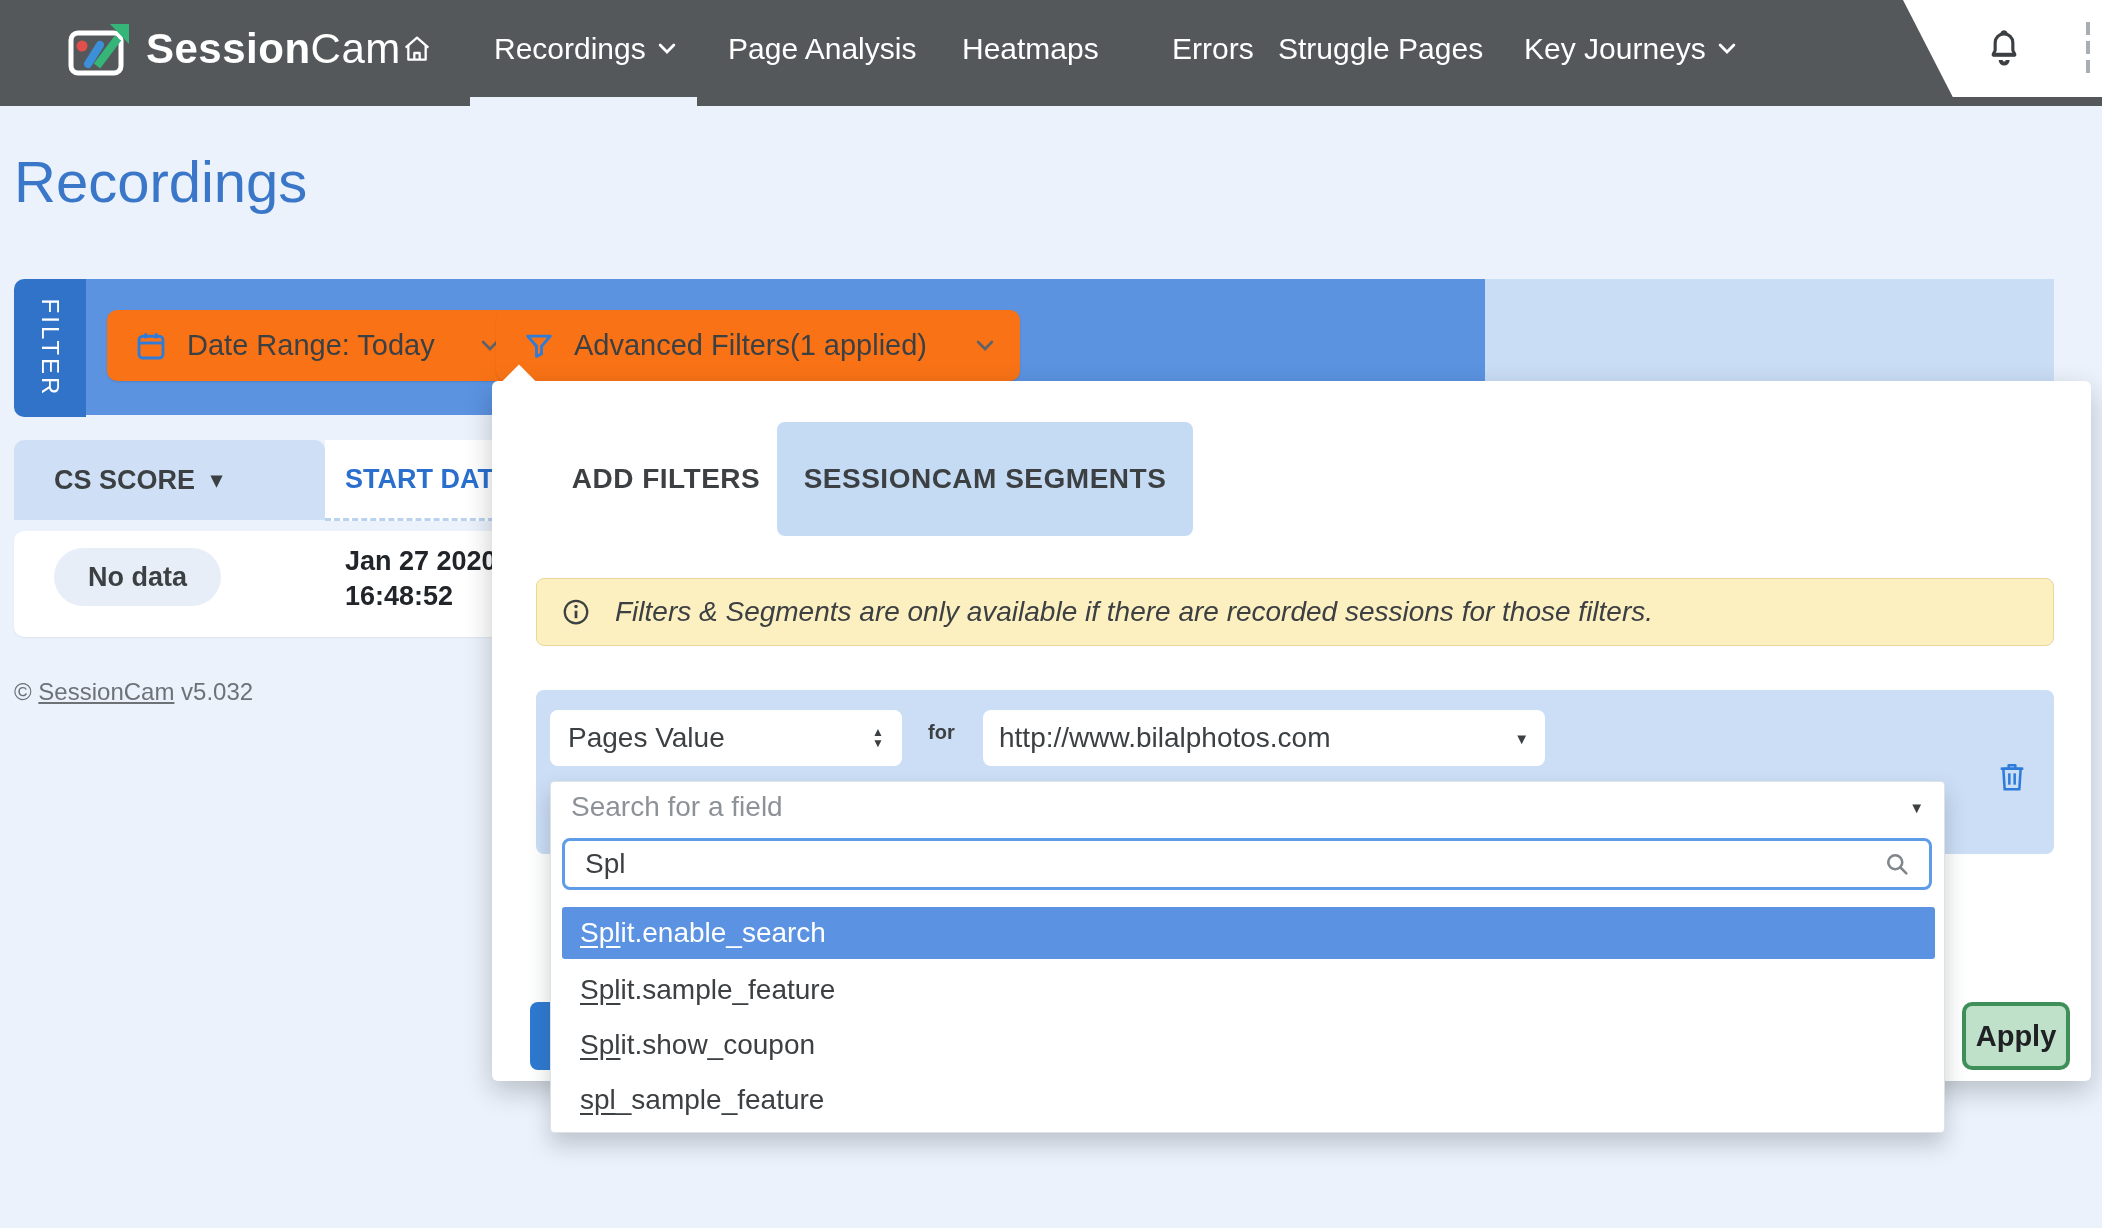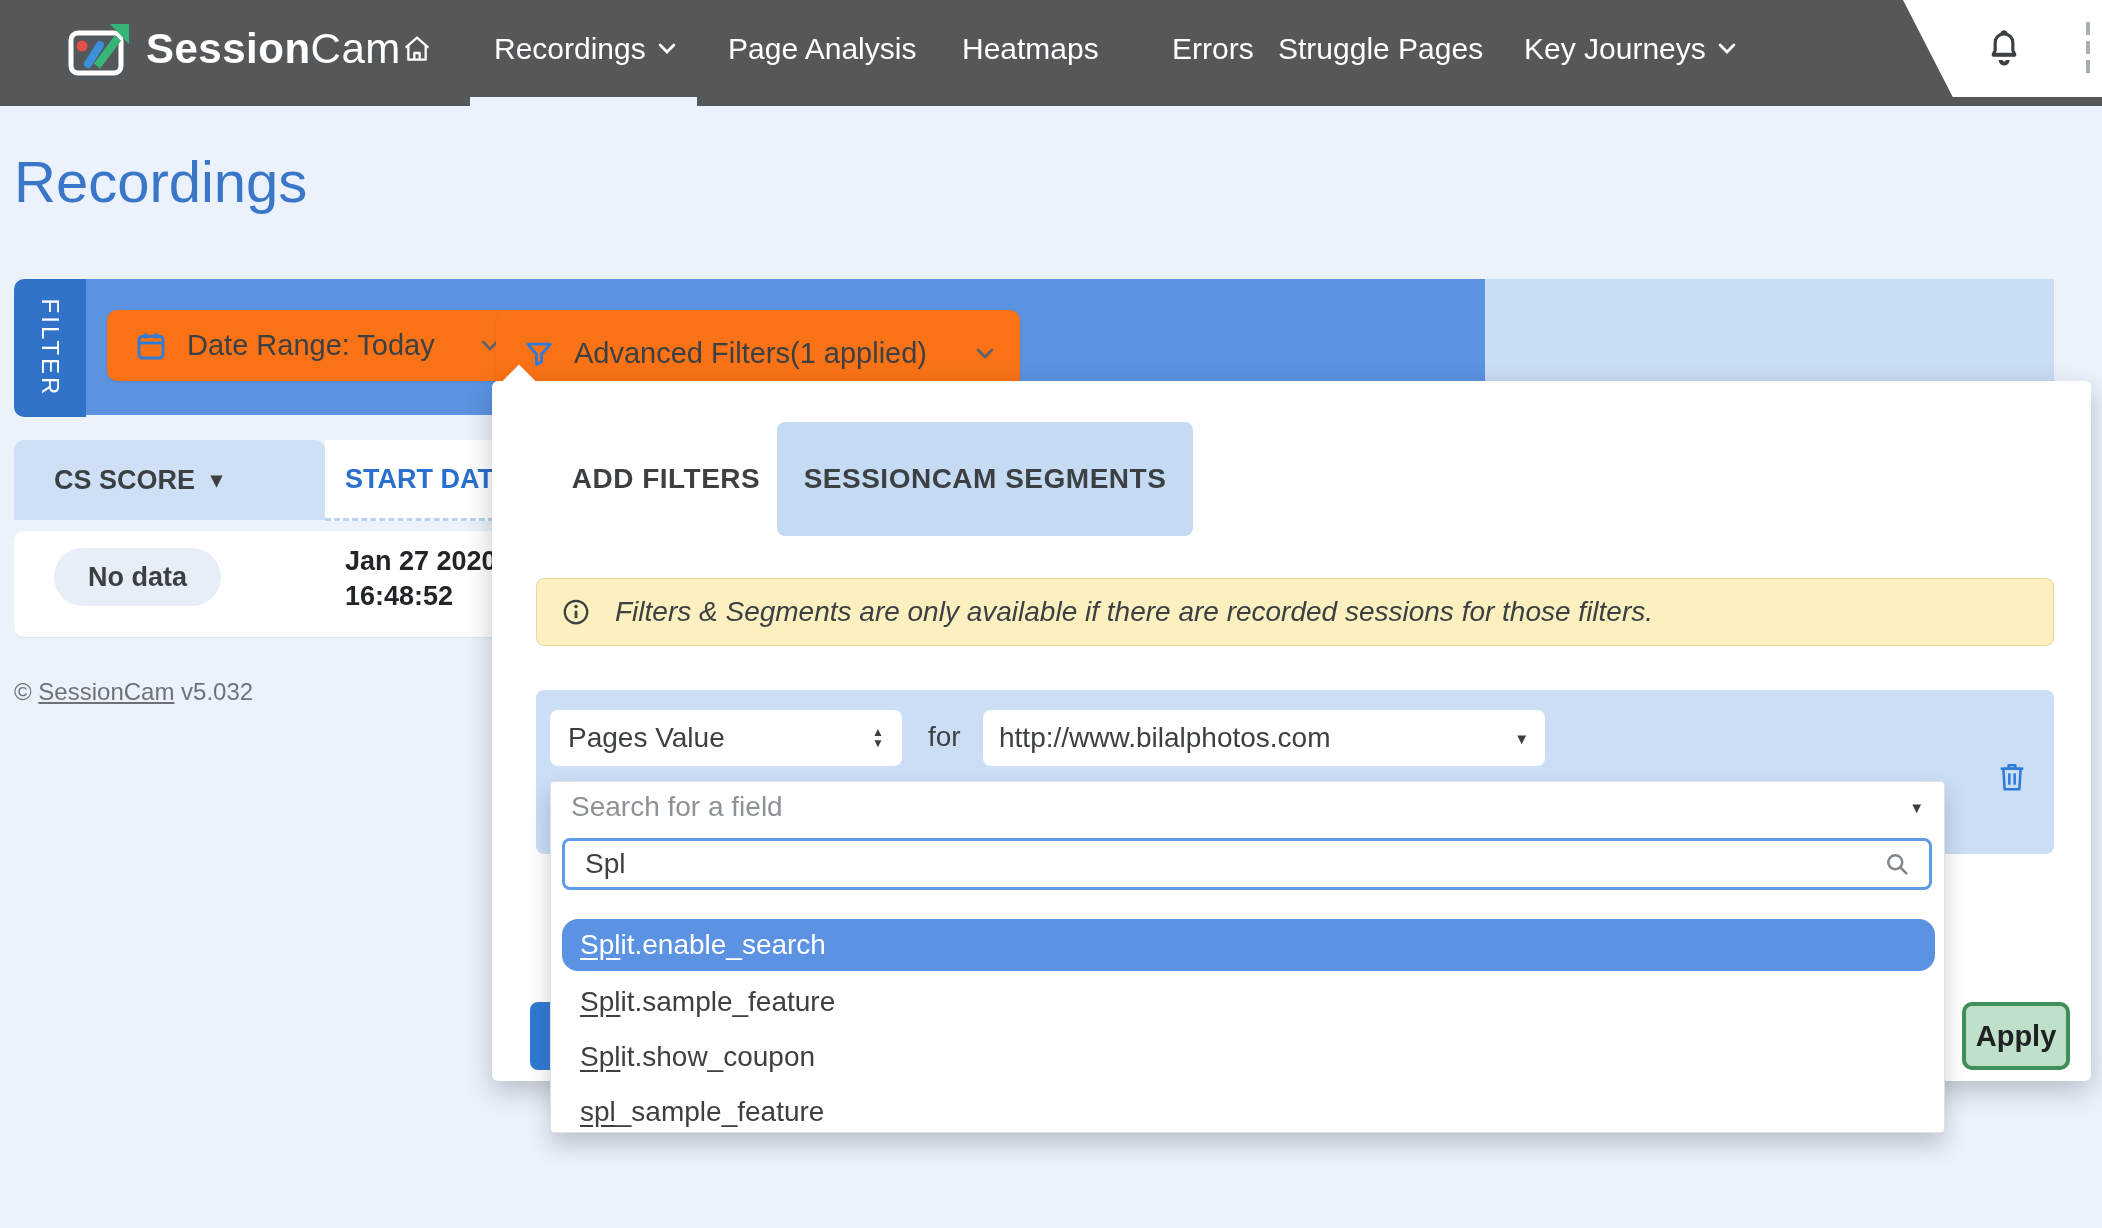--- a/index.html
+++ b/index.html
@@ -30,21 +30,21 @@
 
   
   .filter-tab{left:14px;top:279px;width:72px;height:138px;background:#3173c9;
     border-radius:10px 0 0 10px;display:flex;align-items:center;justify-content:center;z-index:11;}
   .filter-tab span{transform:rotate(90deg);color:#fff;font-size:24px;font-weight:500;letter-spacing:3px;white-space:nowrap;}
   .filter-bar{left:86px;top:279px;width:1399px;height:136px;background:#5b93e1;z-index:11;}
   .filter-band{left:1485px;top:279px;width:569px;height:136px;background:#c9ddf5;z-index:11;}
   .bar-btn{top:310px;height:71px;background:#f97316;border-radius:10px;display:flex;align-items:center;
     box-shadow:0 1px 2px rgba(0,0,0,.12);z-index:12;cursor:pointer;font-size:29px;font-weight:500;color:#3c4043;}
   .btn-date{left:107px;width:366px;padding:0 26px;gap:18px;}
-  .btn-adv{left:496px;width:472px;padding:8px 26px;gap:18px;}
+  .btn-adv{left:496px;width:472px;padding:0 26px;gap:18px;}
   .btn-caret{margin-left:auto;color:#5f6368;}
   .searchbox{left:985px;top:310px;width:463px;height:71px;background:#fff;border-radius:10px;
     display:flex;align-items:center;z-index:12;overflow:hidden;box-shadow:0 1px 2px rgba(0,0,0,.12);}
   .searchbox input{border:0;outline:none;flex:1;height:100%;padding:0 22px;font-size:28px;
     font-style:italic;color:#5f6368;font-family:"Liberation Sans",sans-serif;background:transparent;}
   .searchbox input::placeholder{color:#5f6368;}
   .search-seg{width:62px;height:100%;background:#dce8f8;display:flex;align-items:center;justify-content:center;cursor:pointer;}
 
   
   .th-cs{left:14px;top:440px;width:311px;height:80px;background:#cfe0f6;border-radius:10px 10px 0 0;
@@ -70,37 +70,37 @@
     display:flex;align-items:center;justify-content:center;font-size:28px;font-weight:600;
     letter-spacing:.5px;color:#3c4043;cursor:pointer;}
   .banner{left:44px;top:197px;width:1518px;height:68px;background:#fdf0c0;border:1px solid #e8d79b;
     border-radius:8px;box-sizing:border-box;display:flex;align-items:center;gap:24px;padding:0 24px;}
   .banner-text{font-size:28px;font-style:italic;color:#3c4043;}
   .panel{left:44px;top:309px;width:1518px;height:164px;background:#cbdef6;border-radius:8px;}
   .sel{background:#fff;border-radius:8px;display:flex;align-items:center;font-size:28px;color:#3c4043;
     box-sizing:border-box;cursor:pointer;}
   .sel-field{left:58px;top:329px;width:352px;height:56px;padding:0 18px;}
   .spinner{margin-left:auto;display:flex;flex-direction:column;line-height:11px;font-size:12px;color:#3c4043;}
-  .for-label{left:436px;top:340px;font-size:28px;font-weight:400;color:#3c4043;}
+  .for-label{left:436px;top:340px;font-size:20px;font-weight:700;color:#3c4043;}
   .sel-site{left:491px;top:329px;width:562px;height:56px;padding:0 16px;}
   .sel-dd{margin-left:auto;font-size:15px;color:#3c4043;}
   .trash{left:1504px;top:377px;width:32px;height:36px;cursor:pointer;}
 
   
   .dropdown{left:550px;top:781px;width:1395px;height:352px;background:#fff;border:1px solid #dde2e9;
     border-radius:4px;box-sizing:border-box;box-shadow:0 12px 22px rgba(60,64,67,.25);z-index:30;}
   .dd-head{left:0;top:0;width:100%;height:50px;display:flex;align-items:center;padding:0 20px;
     box-sizing:border-box;font-size:28px;color:#8d9298;cursor:pointer;}
   .dd-head .sel-dd{color:#3c4043;}
   .dd-search{left:11px;top:56px;width:1370px;height:52px;border:3px solid #5f9ce8;border-radius:8px;
     box-sizing:border-box;display:flex;align-items:center;padding:0 18px;}
   .dd-search input{border:0;outline:none;flex:1;font-size:28px;color:#3c4043;
     font-family:"Liberation Sans",sans-serif;background:transparent;}
   .dd-item{left:11px;width:1373px;height:52px;display:flex;align-items:center;padding:0 18px;
-    box-sizing:border-box;font-size:28px;color:#3c4043;cursor:pointer;border-radius:16px;margin-top:12px;}
+    box-sizing:border-box;font-size:28px;color:#3c4043;cursor:pointer;border-radius:3px;}
   .dd-item.hl{background:#5b93e2;color:#fff;}
   .dd-item .u{text-decoration:underline;text-underline-offset:4px;}
   .it1{top:125px;} .it2{top:182px;} .it3{top:237px;} .it4{top:292px;}
 
   .stub-btn{left:530px;top:1002px;width:58px;height:68px;background:#2e79d2;border-radius:8px;z-index:22;cursor:pointer;}
   .apply-btn{left:1962px;top:1002px;width:108px;height:68px;background:#bfe0c9;border:4px solid #3f8f5b;
     border-radius:10px;box-sizing:border-box;display:flex;align-items:center;justify-content:center;
     font-size:29px;font-weight:600;color:#202124;z-index:22;cursor:pointer;}
 </style>
 </head>

